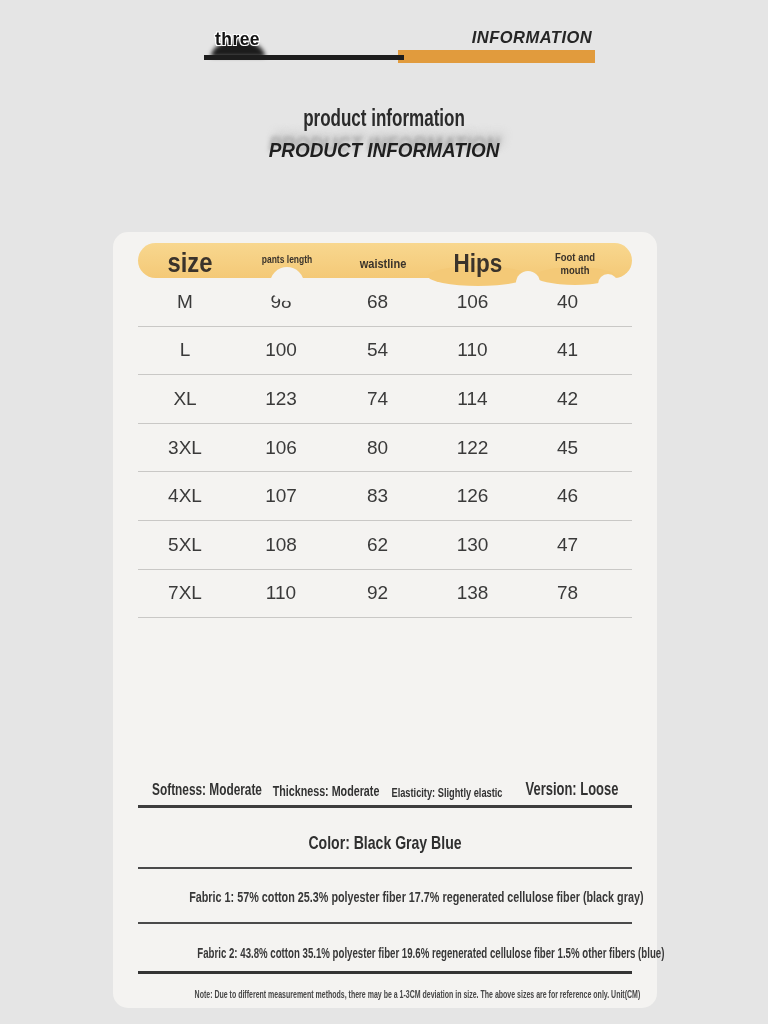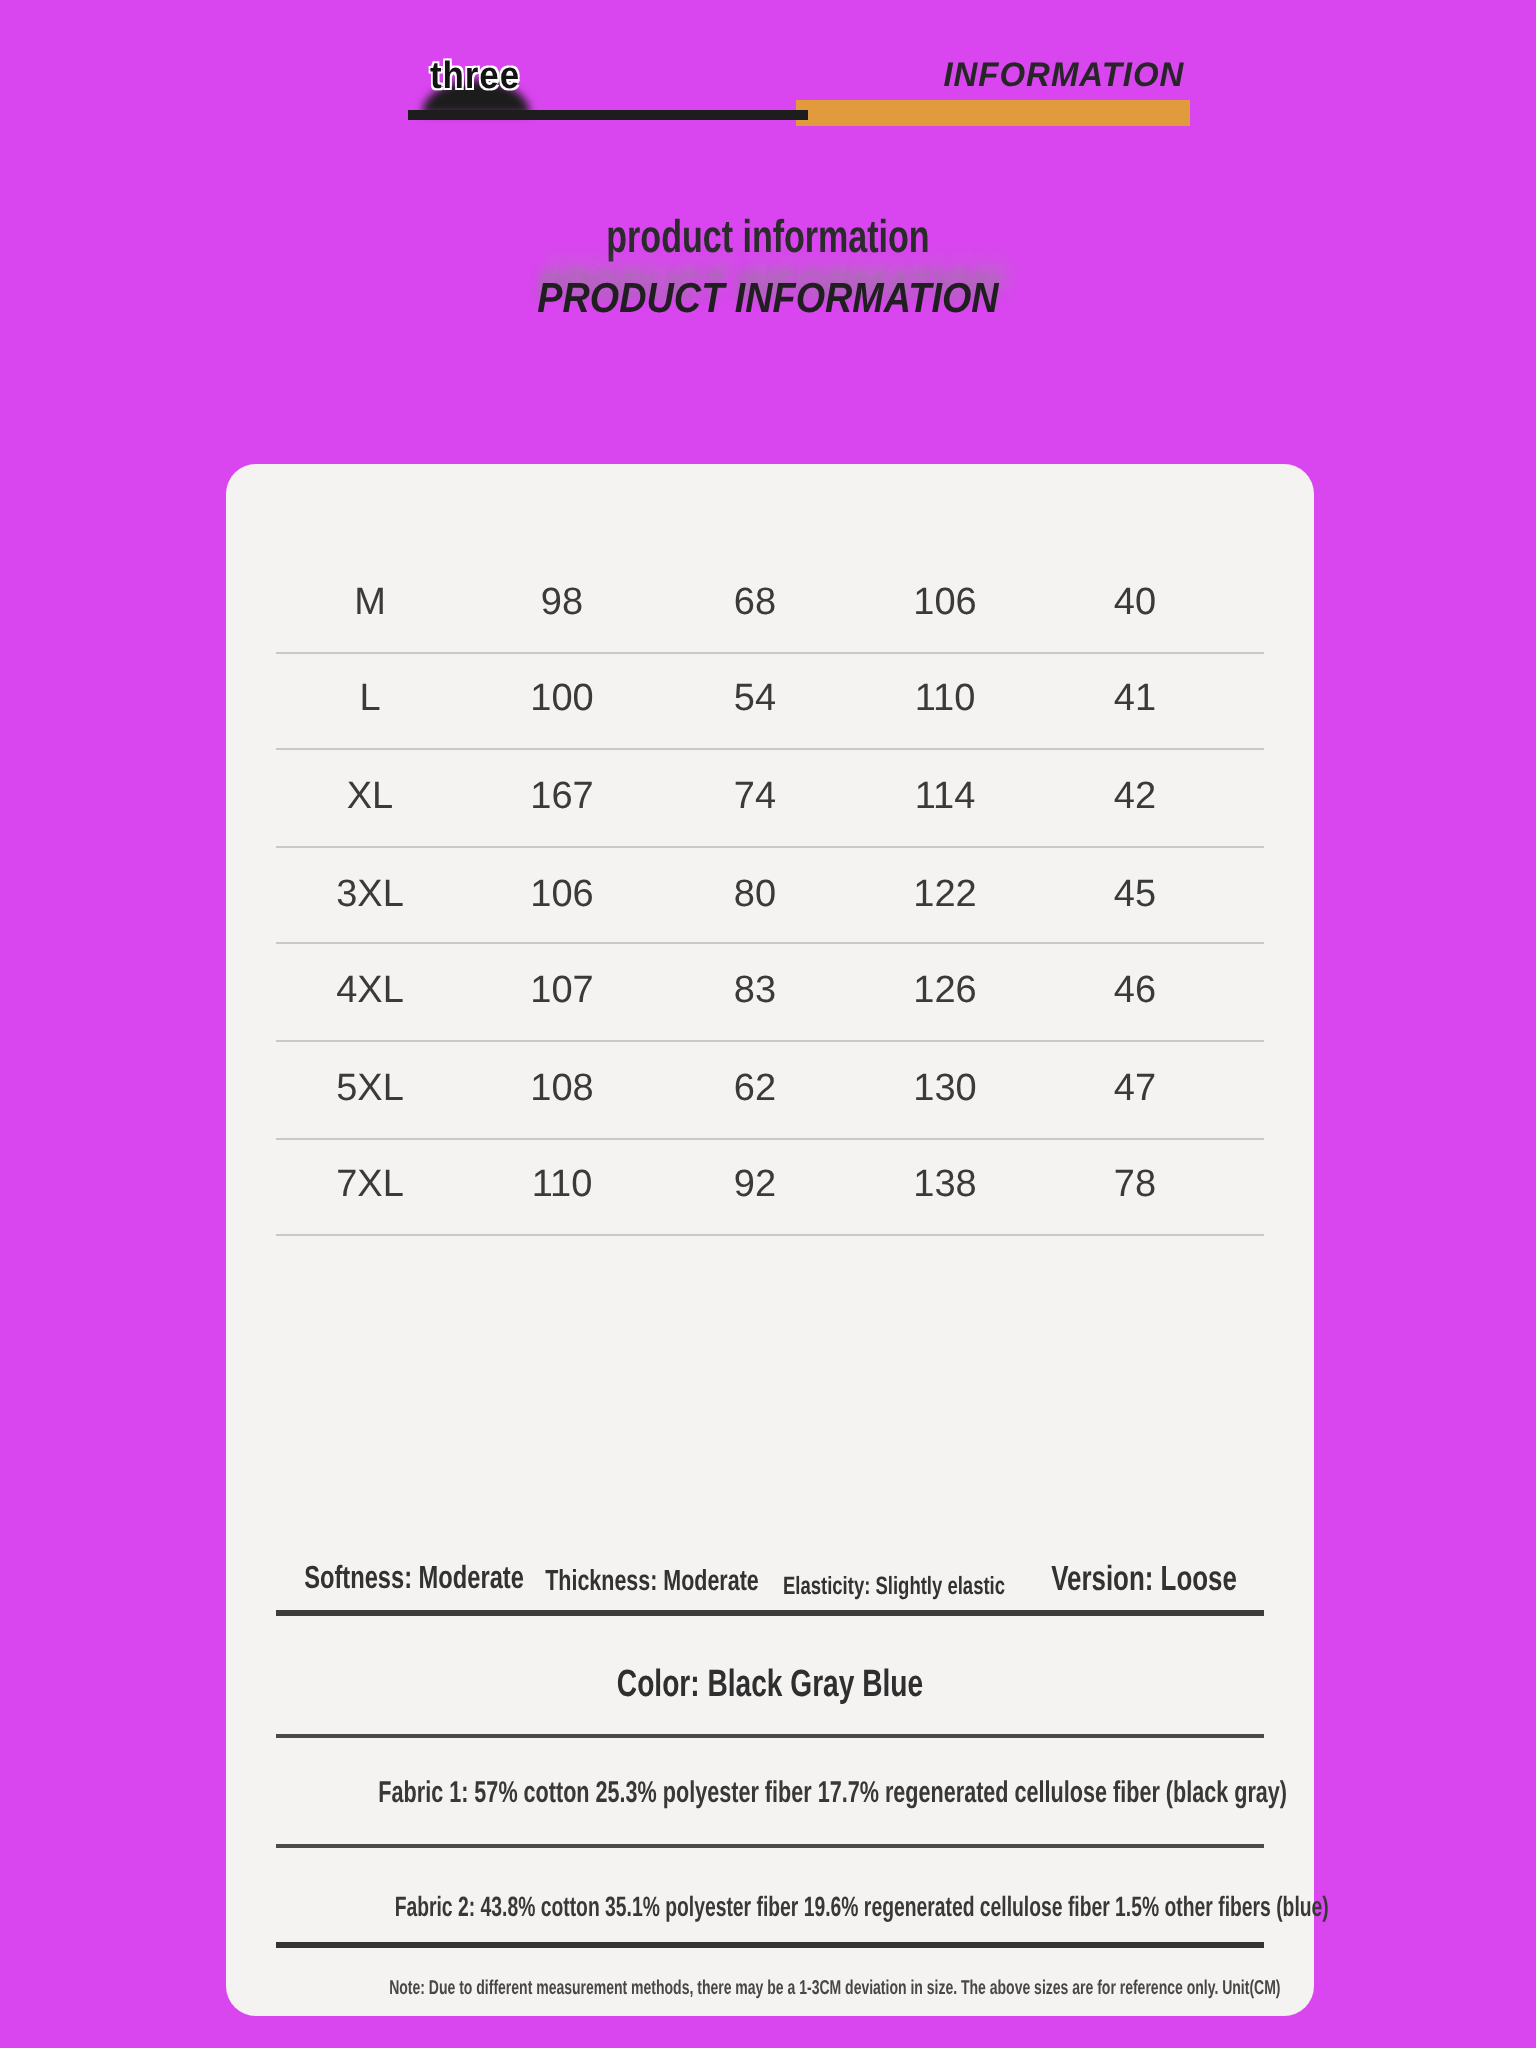--- a/index.html
+++ b/index.html
@@ -1,19 +1,19 @@
 <!DOCTYPE html>
 <html style="--accent-orange: #E19B3D; --pill-yellow: #F4C977; --card-bg: #F4F3F1;"><head>
 <meta charset="utf-8">
 <title>Product Information</title>
 <style>
   html,body{margin:0;padding:0;background:#ffffff;}
   .stage{
     position:relative;width:768px;height:1024px;overflow:hidden;
-    background:#d946ef;
+    background:#e5e5e5;
     font-family:"Liberation Sans","DejaVu Sans",sans-serif;
     color:#383838;
   }
   
   .hdr-line{position:absolute;left:204px;top:55px;width:200px;height:5px;background:#1d1d1d;z-index:3;}
   .hdr-mound{position:absolute;left:211px;top:40px;width:54px;height:17px;background:#1c1c1c;
     border-radius:50% 50% 0 0 / 100% 100% 0 0;filter:blur(2px);z-index:2;}
   .hdr-three{position:absolute;left:215px;top:28px;font-size:19px;font-weight:700;color:#141414;
     transform:scaleX(.92);transform-origin:left;z-index:4;letter-spacing:.5px;
     text-shadow:-1px -1px 0 #fff,1px -1px 0 #fff,-1px 1px 0 #fff,1px 1px 0 #fff;}
@@ -81,39 +81,51 @@
   <div class="hdr-line"></div>
   <div class="hdr-three">three</div>
   <div class="hdr-orange"></div>
   <div class="hdr-info">INFORMATION</div>
 
   <div class="title-en">product information</div>
   <div class="title-caps">PRODUCT INFORMATION</div>
 
   <div class="card">
 
+    <div class="pill">
+      <div class="pill-bump bump-hips"></div>
+      <div class="pill-bump bump-foot"></div>
+      <div class="pill-notch notch-1"></div>
+      <div class="pill-notch notch-2"></div>
+      <div class="pill-notch notch-3"></div>
+      <div class="pill-label h-size">size</div>
+      <div class="pill-label h-pants">pants length</div>
+      <div class="pill-label h-waist">waistline</div>
+      <div class="pill-label h-hips">Hips</div>
+      <div class="pill-label h-foot">Foot and mouth</div>
+    </div>
 
     <div class="rows">
       <div class="trow">
         <span>M</span>
         <span>98</span>
         <span>68</span>
         <span>106</span>
         <span>40</span>
       </div>
       <div class="trow">
         <span>L</span>
         <span>100</span>
         <span>54</span>
         <span>110</span>
         <span>41</span>
       </div>
       <div class="trow">
         <span>XL</span>
-        <span>167</span>
+        <span>123</span>
         <span>74</span>
         <span>114</span>
         <span>42</span>
       </div>
       <div class="trow">
         <span>3XL</span>
         <span>106</span>
         <span>80</span>
         <span>122</span>
         <span>45</span>

